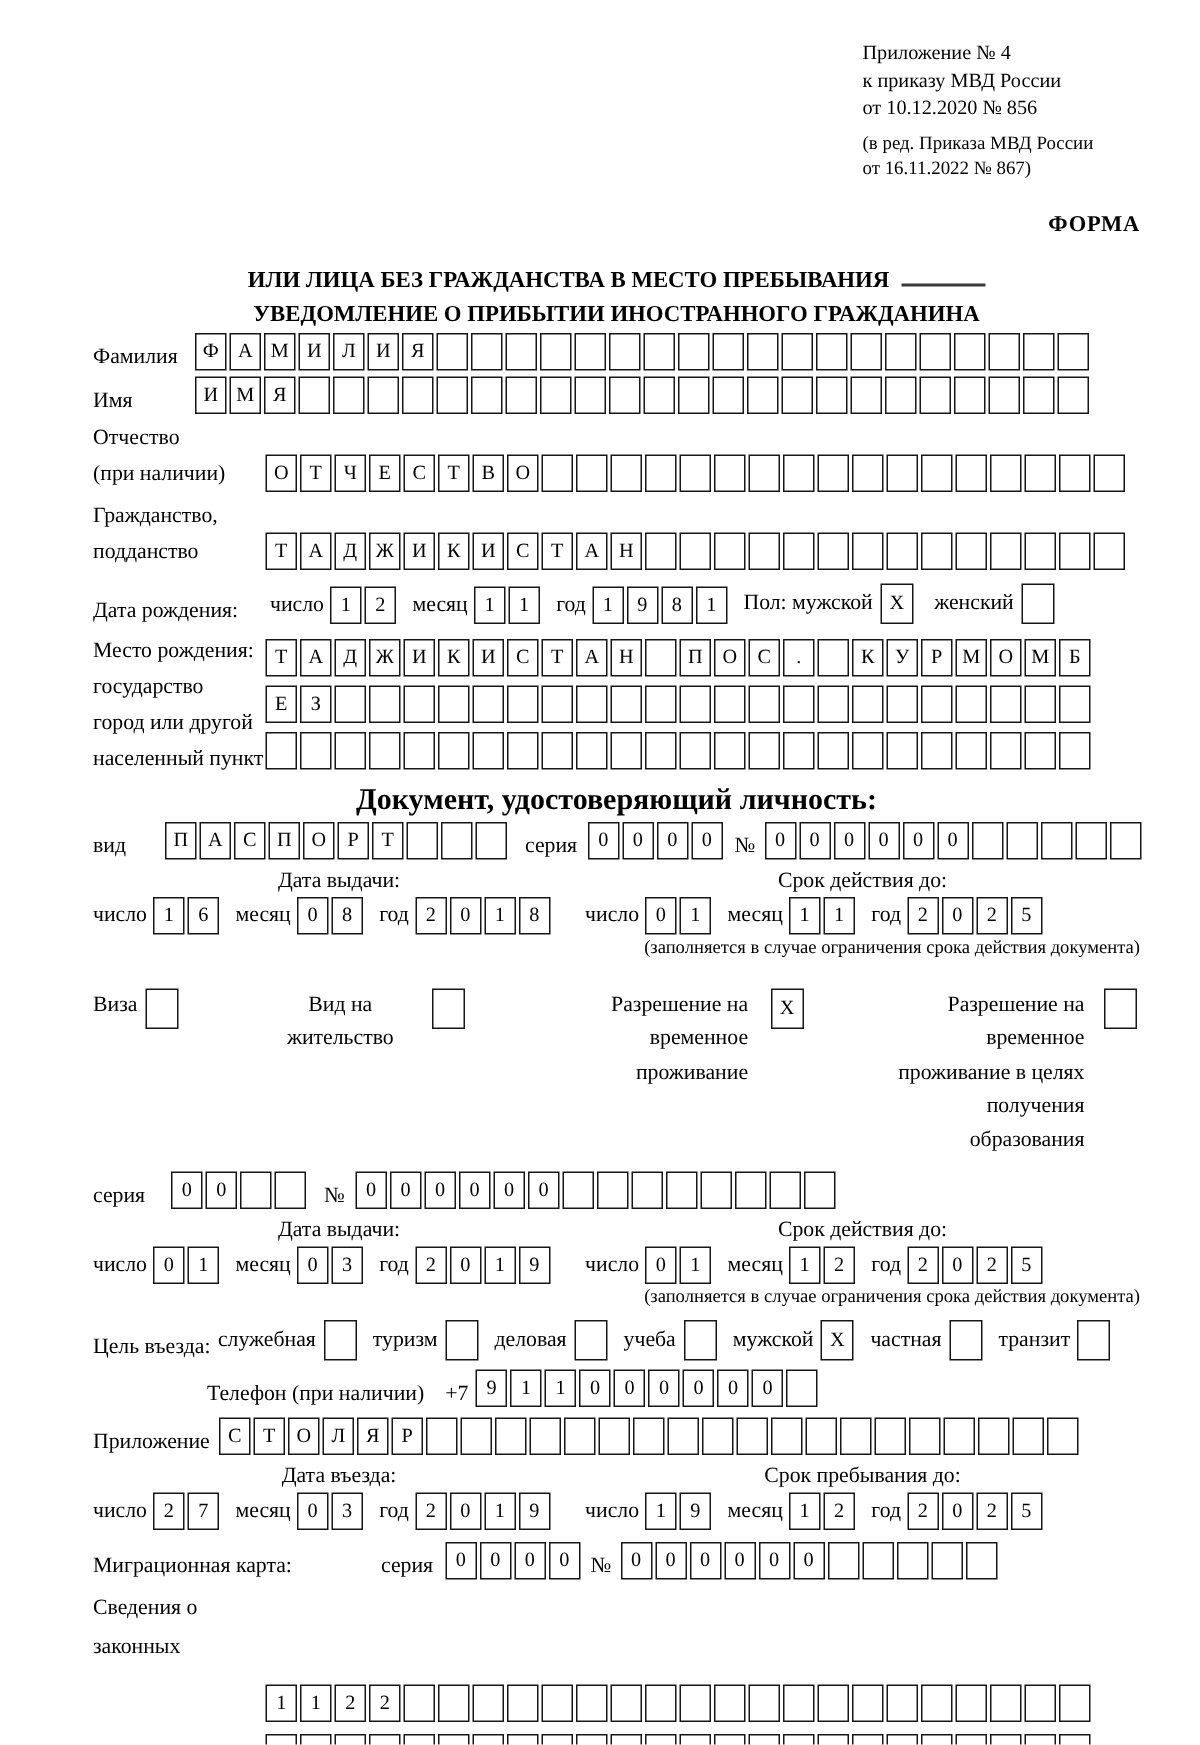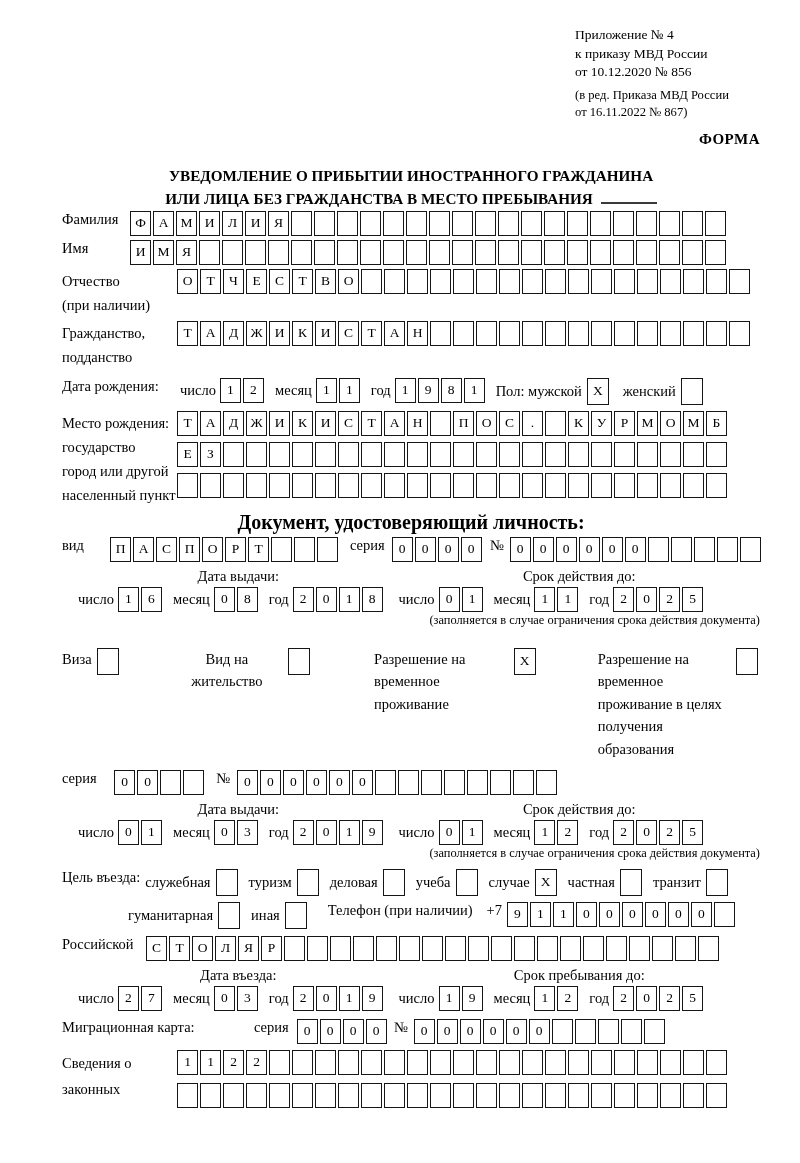--- a/index.html
+++ b/index.html
@@ -7,54 +7,54 @@
        font-family:"Liberation Serif","DejaVu Serif",serif;font-size:14.5px;overflow:hidden;}
   .page{padding:26px 40px 10px 62px;}
 
   
   .cells{display:inline-flex;flex-wrap:nowrap;}
   .cell{display:inline-block;box-sizing:border-box;width:21px;height:25px;border:1.7px solid #161616;
         margin-right:2px;text-align:center;font-size:13.5px;line-height:22px;background:#fff;flex:none;}
   .cell.cb{width:22px;height:27px;line-height:24px;}
 
   
-  .frow{display:flex;align-items:flex-start;margin-bottom:4px;}
+  .frow{display:flex;align-items:flex-end;margin-bottom:4px;}
   .frow.center{}
   .flabel{flex:none;}
   .w68{width:68px;}
   .w115{width:115px;}
   .lbl-lines{line-height:24px;}
   .mb6{margin-bottom:6px;}
 
   
   .appendix{margin-left:auto;width:185px;font-size:13.5px;line-height:1.38;}
   .appendix .small{font-size:12.6px;margin-top:5px;line-height:1.38;}
-  .forma{text-align:right;font-weight:bold;font-size:15px;margin-top:9px;letter-spacing:.5px;}
+  .forma{text-align:right;font-weight:bold;font-size:15px;margin-top:20px;letter-spacing:.5px;}
 
   .title{margin-top:16px;text-align:center;font-weight:bold;font-size:15.2px;line-height:1.55;}
   .blank-line{display:inline-block;width:56px;border-bottom:2.4px solid #3a3a3a;margin-left:8px;}
   .sec-head{margin-top:26px;margin-bottom:15px;font-weight:bold;font-size:14.6px;letter-spacing:.2px;}
 
   .doc-head{text-align:center;font-weight:bold;font-size:20px;margin:2px 0 3px 0;}
 
   
-  .daterow{display:flex;margin-top:6px;margin-left:16px;}
+  .daterow{display:flex;margin-top:6px;}
   .dcol-l{width:47%;}
   .dcol-r{width:53%;}
   .dhead{text-align:center;margin-bottom:2px;}
   .dg{display:flex;align-items:center;white-space:nowrap;}
   .dg .dlbl{margin-right:4px;}
   .dg .cells{margin-right:9px;}
   .note{font-size:12.4px;text-align:right;white-space:nowrap;margin-top:1px;}
 
   
   .optsrow{display:flex;align-items:flex-start;margin-top:20px;margin-bottom:10px;gap:34px;}
   .optbox{display:flex;align-items:flex-start;}
   .optbox .txt{line-height:1.55;}
-  .optbox .txt.center{text-align:left;}
+  .optbox .txt.center{text-align:right;}
   .gap14{margin-right:14px;}
 
   
   .checkrow{display:flex;align-items:center;flex-wrap:nowrap;}
   .opt{display:inline-flex;align-items:center;margin-right:9px;}
   .optl{margin-right:5px;}
 
   .inline-mid{display:inline-flex;align-items:center;}
   .ml12{margin-left:12px;}
   .mr5{margin-right:5px;}
@@ -69,24 +69,24 @@
     <div>к приказу МВД России</div>
     <div>от 10.12.2020 № 856</div>
     <div class="small">
       <div>(в ред. Приказа МВД России</div>
       <div>от 16.11.2022 № 867)</div>
     </div>
   </div>
   <div class="forma">ФОРМА</div>
 
   <div class="title">
-    <div>УВЕДОМЛЕНИЕ О ПРИБЫТИИ ИНОСТРАННОГО ГРАЖДАНИНА</div>
     <div>
       <span>ИЛИ ЛИЦА БЕЗ ГРАЖДАНСТВА В МЕСТО ПРЕБЫВАНИЯ</span><span class="blank-line"></span>
     </div>
+    <div>УВЕДОМЛЕНИЕ О ПРИБЫТИИ ИНОСТРАННОГО ГРАЖДАНИНА</div>
   </div>
 
 
   <div class="frow center">
     <span class="flabel w68">Фамилия</span>
     <span class="cells">
         <span class="cell">Ф</span>
         <span class="cell">А</span>
         <span class="cell">М</span>
         <span class="cell">И</span>
@@ -534,63 +534,53 @@
         </span>
         <span class="opt">
           <span class="optl">деловая</span>
           <span class="cell cb"></span>
         </span>
         <span class="opt">
           <span class="optl">учеба</span>
           <span class="cell cb"></span>
         </span>
         <span class="opt">
-          <span class="optl">случае</span>
+          <span class="optl">мужской</span>
           <span class="cell cb">X</span>
         </span>
         <span class="opt">
           <span class="optl">частная</span>
           <span class="cell cb"></span>
         </span>
         <span class="opt">
           <span class="optl">транзит</span>
           <span class="cell cb"></span>
         </span>
       </span>
   </div>
   <div class="frow center" style="margin-top:6px;">
     <span style="width:66px;"></span>
-    <span class="checkrow">
-        <span class="opt">
-          <span class="optl">гуманитарная</span>
-          <span class="cell cb"></span>
-        </span>
-        <span class="opt">
-          <span class="optl">иная</span>
-          <span class="cell cb"></span>
-        </span>
-      </span>
     <span style="margin:0 14px 0 10px;">Телефон (при наличии)</span>
     <span class="mr5">+7</span>
     <span class="cells">
         <span class="cell">9</span>
         <span class="cell">1</span>
         <span class="cell">1</span>
         <span class="cell">0</span>
         <span class="cell">0</span>
         <span class="cell">0</span>
         <span class="cell">0</span>
         <span class="cell">0</span>
         <span class="cell">0</span>
         <span class="cell"></span>
       </span>
   </div>
 
   <div class="frow center" style="margin-top:7px;">
-    <span class="flabel" style="width:84px;">Российской</span>
+    <span class="flabel" style="width:84px;">Приложение</span>
     <span class="cells">
         <span class="cell">С</span>
         <span class="cell">Т</span>
         <span class="cell">О</span>
         <span class="cell">Л</span>
         <span class="cell">Я</span>
         <span class="cell">Р</span>
         <span class="cell"></span>
         <span class="cell"></span>
         <span class="cell"></span>

